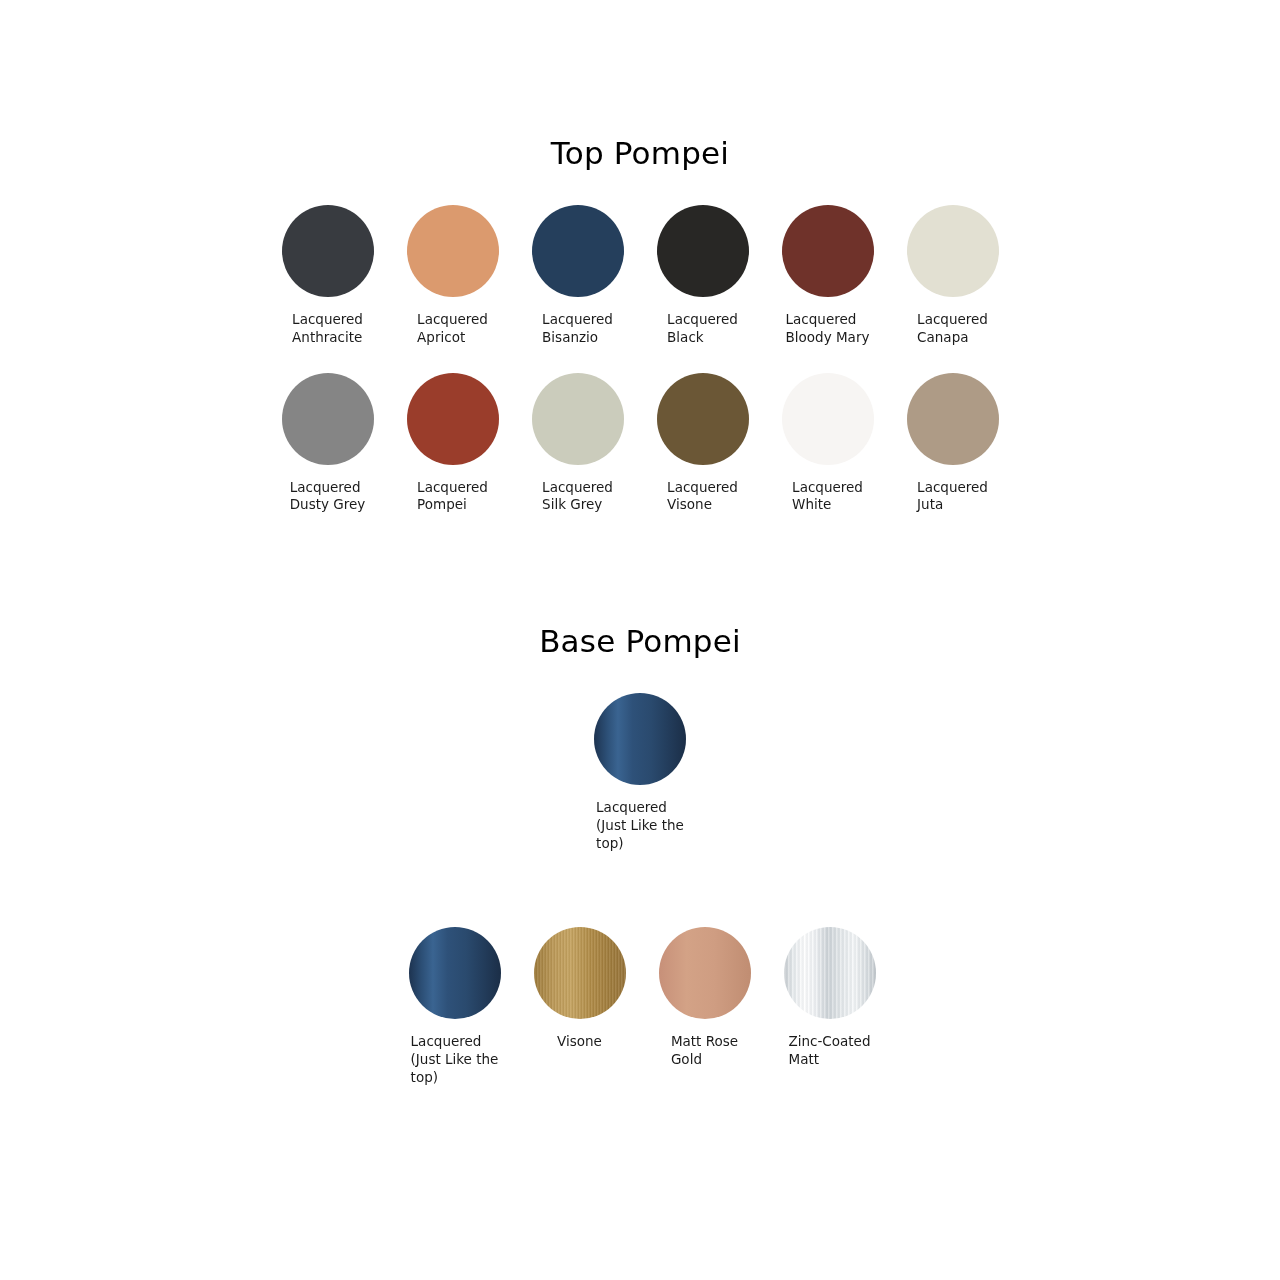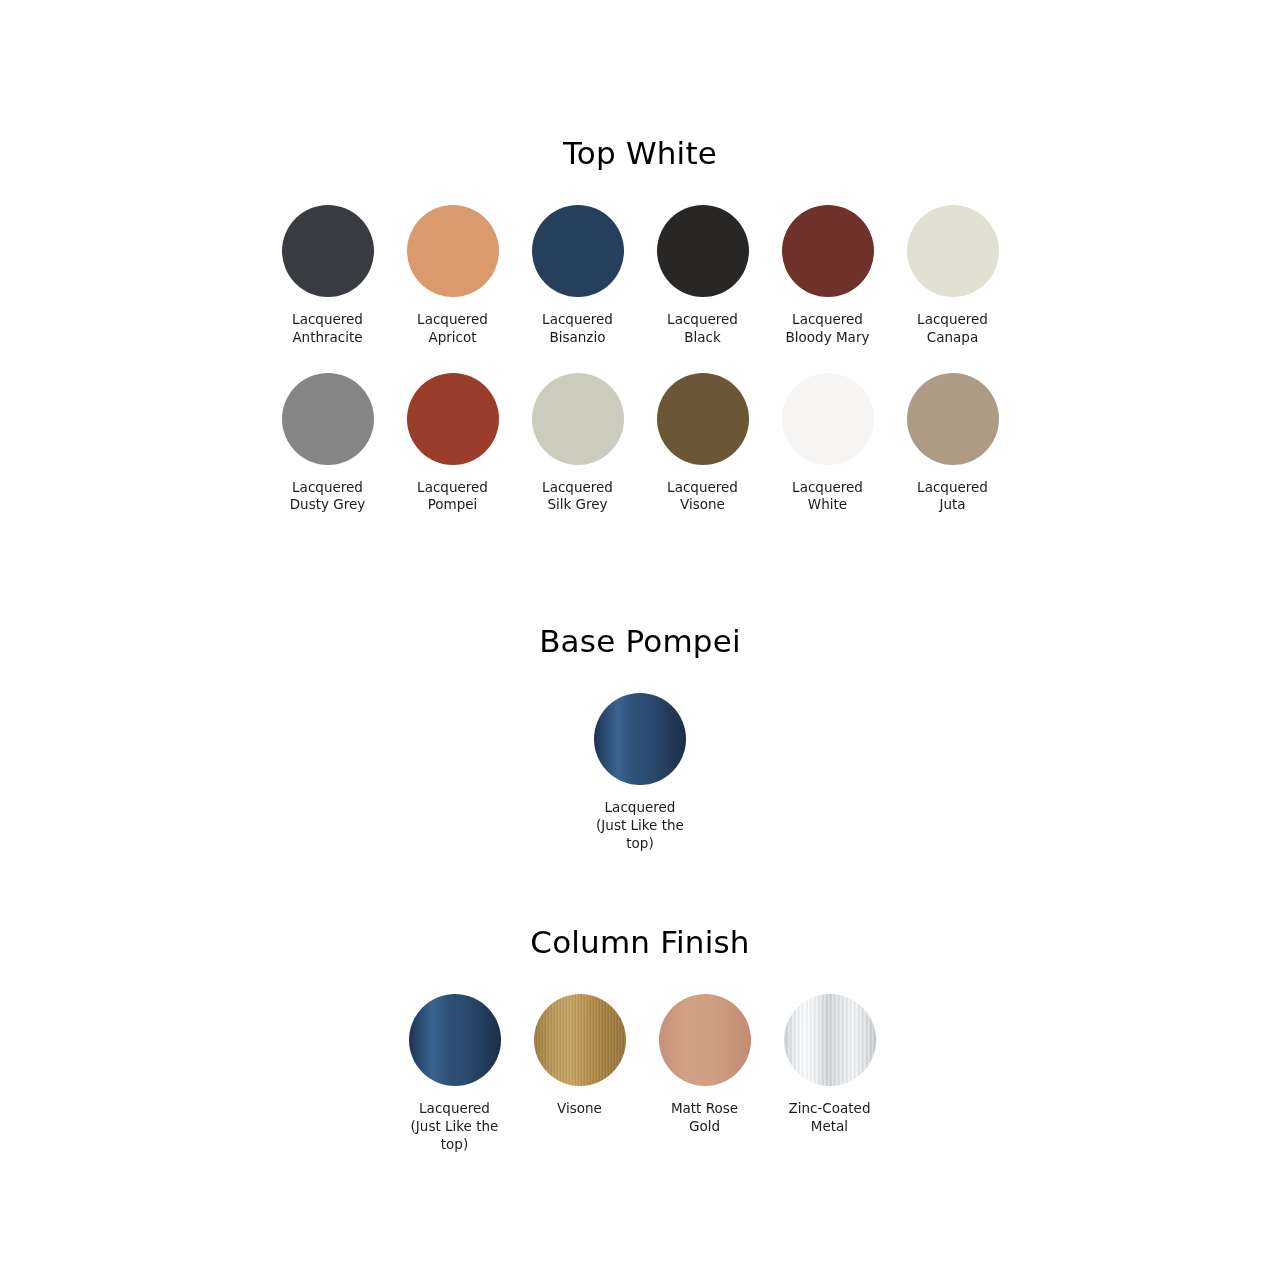--- a/index.html
+++ b/index.html
@@ -53,21 +53,21 @@
     height: 92px;
     border-radius: 50%;
     background: #ccc;
   }
 
   .swatch-label {
     margin-top: 14px;
     font-size: 13.5px;
     line-height: 1.32;
     color: #1b1b1b;
-    text-align: center;
+    text-align: left;
     white-space: pre-line;
     font-family: "DejaVu Sans", sans-serif;
   }
 
   
   #top-finish-section { position: absolute; top: 138px; left: 0; }
   #top-finish-section .section-title { margin-bottom: 36px; }
   #top-finish-row-2 { margin-top: 26px; }
 
   #base-finish-section { position: absolute; top: 626px; left: 0; }
@@ -130,21 +130,21 @@
         #dbe0e3 90%,
         #c3c9cd 100%);
   }
 </style>
 </head>
 <body>
 
 <div class="page">
 
   <section class="section" id="top-finish-section">
-    <h2 class="section-title">Top White</h2>
+    <h2 class="section-title">Top Pompei</h2>
 
     <div class="swatch-row" id="top-finish-row-1">
       <div class="swatch-cell">
         <div class="swatch-disc" style="background-color: rgb(56, 59, 64);"></div>
         <div class="swatch-label">Lacquered
 Anthracite</div>
       </div>
       <div class="swatch-cell">
         <div class="swatch-disc" style="background-color: rgb(219, 154, 110);"></div>
         <div class="swatch-label">Lacquered
@@ -213,39 +213,38 @@
       <div class="swatch-cell">
         <div class="swatch-disc finish-lacquered-blue"></div>
         <div class="swatch-label">Lacquered
 (Just Like the
 top)</div>
       </div>
     </div>
   </section>
 
   <section class="section" id="column-finish-section">
-    <h2 class="section-title">Column Finish</h2>
 
     <div class="swatch-row" id="column-finish-row">
       <div class="swatch-cell">
         <div class="swatch-disc finish-lacquered-blue"></div>
         <div class="swatch-label">Lacquered
 (Just Like the
 top)</div>
       </div>
       <div class="swatch-cell">
         <div class="swatch-disc finish-bronze"></div>
         <div class="swatch-label">Visone</div>
       </div>
       <div class="swatch-cell">
         <div class="swatch-disc finish-rose-gold"></div>
         <div class="swatch-label">Matt Rose
 Gold</div>
       </div>
       <div class="swatch-cell">
         <div class="swatch-disc finish-zinc"></div>
         <div class="swatch-label">Zinc-Coated
-Metal</div>
+Matt</div>
       </div>
     </div>
   </section>
 
 </div>
 
 </body></html>

